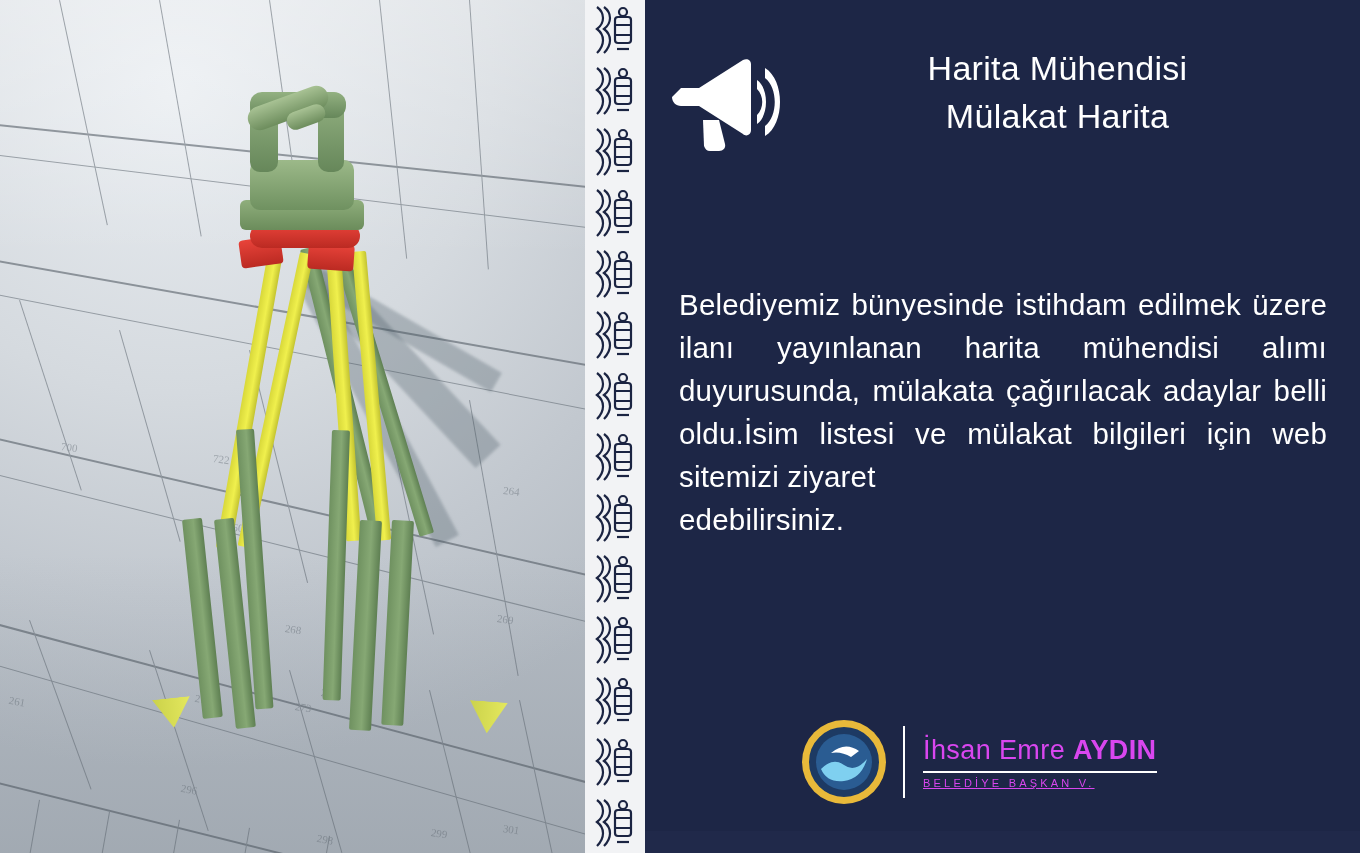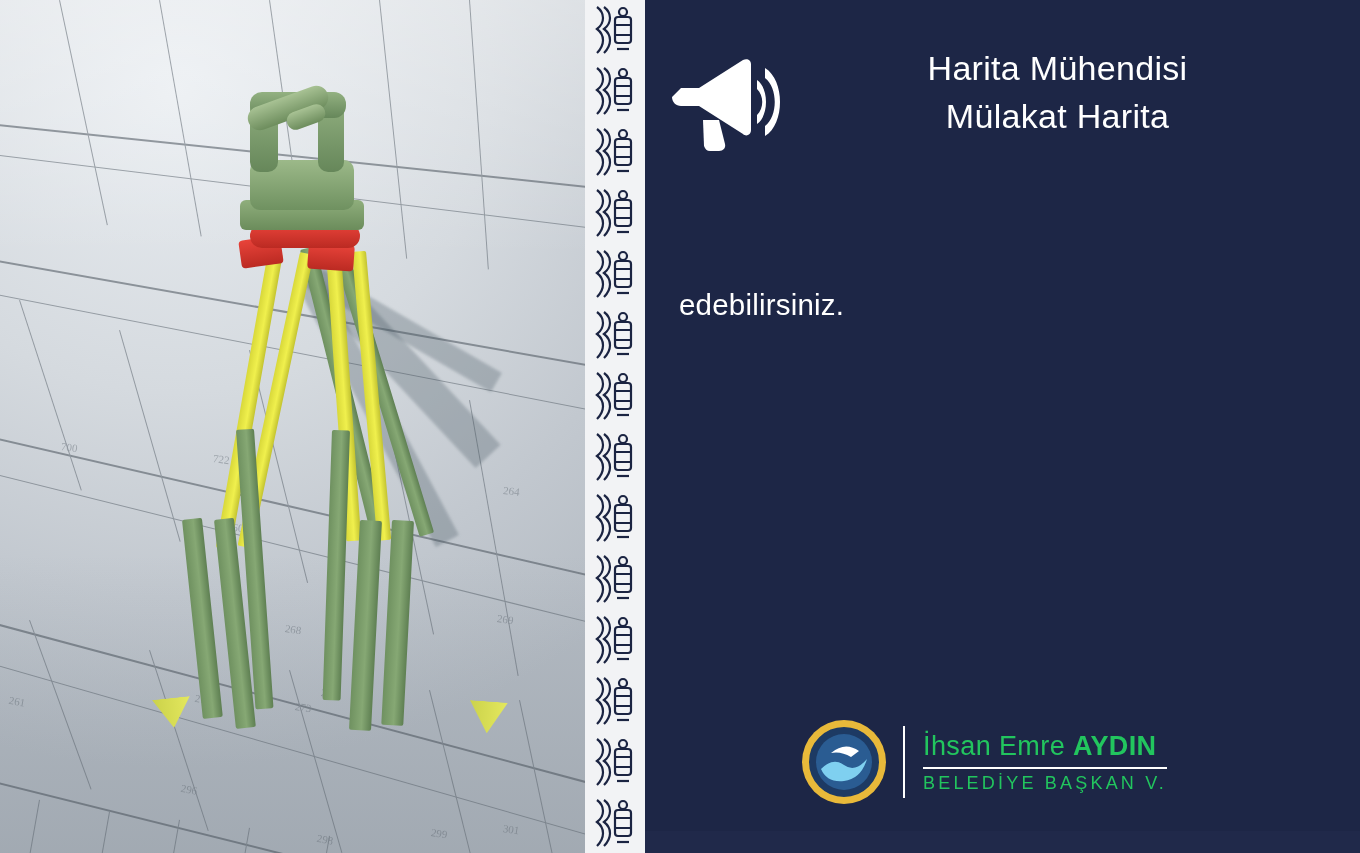--- a/index.html
+++ b/index.html
@@ -224,37 +224,38 @@
     flex: 0 0 86px;
     position: relative;
   }
   .sig-divider {
     width: 2px;
     height: 72px;
     background: #ffffff;
     margin: 0 18px 0 16px;
     flex: 0 0 2px;
   }
-  .sig-names { color: #22c55e; }
+  .sig-names { color: #d946ef; }
   .sig-name {
     font-size: 27px;
     letter-spacing: 0.4px;
     white-space: nowrap;
   }
   .sig-name b { font-weight: bold; }
   .sig-rule {
     height: 2px;
     background: #ffffff;
     margin: 5px 0 4px 0;
     width: 100%;
   }
   .sig-title {
-    font-size: 18px;
+    font-size: 11px;
     letter-spacing: 3.2px;
     white-space: nowrap;
+    text-decoration: underline;
   }
 </style>
 </head>
 <body>
 
 <div class="poster">
 
   <div class="photo-panel">
     <div class="map-bg"></div>
 
@@ -500,20 +501,21 @@
           <path d="M100 16 c20 12 20 56 0 68 v-10 c13 -10 13 -38 0 -48 z"></path>
         </svg>
       </div>
       <div class="headline-text">
         <div class="l1">Harita Mühendisi</div>
         <div class="l2">Mülakat Harita</div>
       </div>
     </div>
 
     <div class="body-text">
+      <span>Belediyemiz bünyesinde istihdam edilmek üzere ilanı yayınlanan harita mühendisi alımı duyurusunda, mülakata çağırılacak adaylar belli oldu.İsim listesi ve mülakat bilgileri için web sitemizi ziyaret</span>
       <span class="last-line">edebilirsiniz.</span>
     </div>
 
 
     <div class="signature">
       <div class="seal">
         <svg width="86" height="86" viewBox="0 0 86 86">
           <circle cx="43" cy="43" r="42" fill="#e8b93a"></circle>
           <circle cx="43" cy="43" r="36" fill="#1d3a63"></circle>
           <circle cx="43" cy="43" r="28" fill="#2a5c92"></circle>

